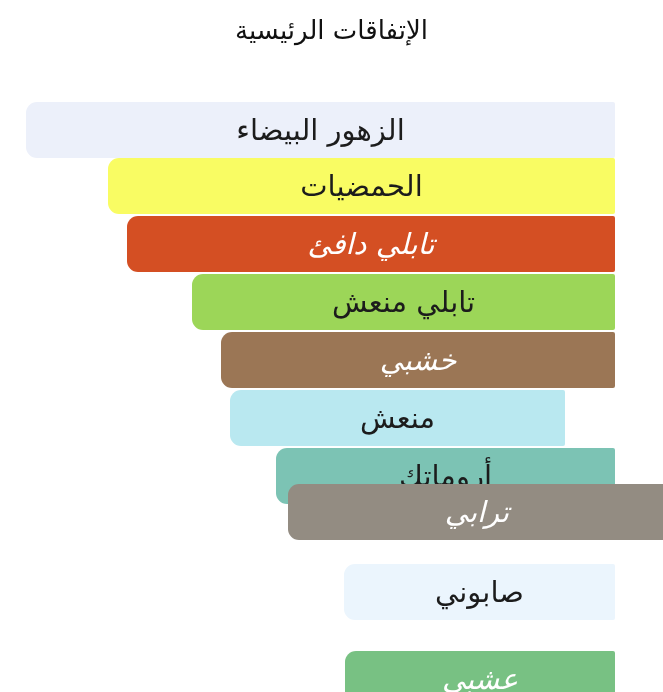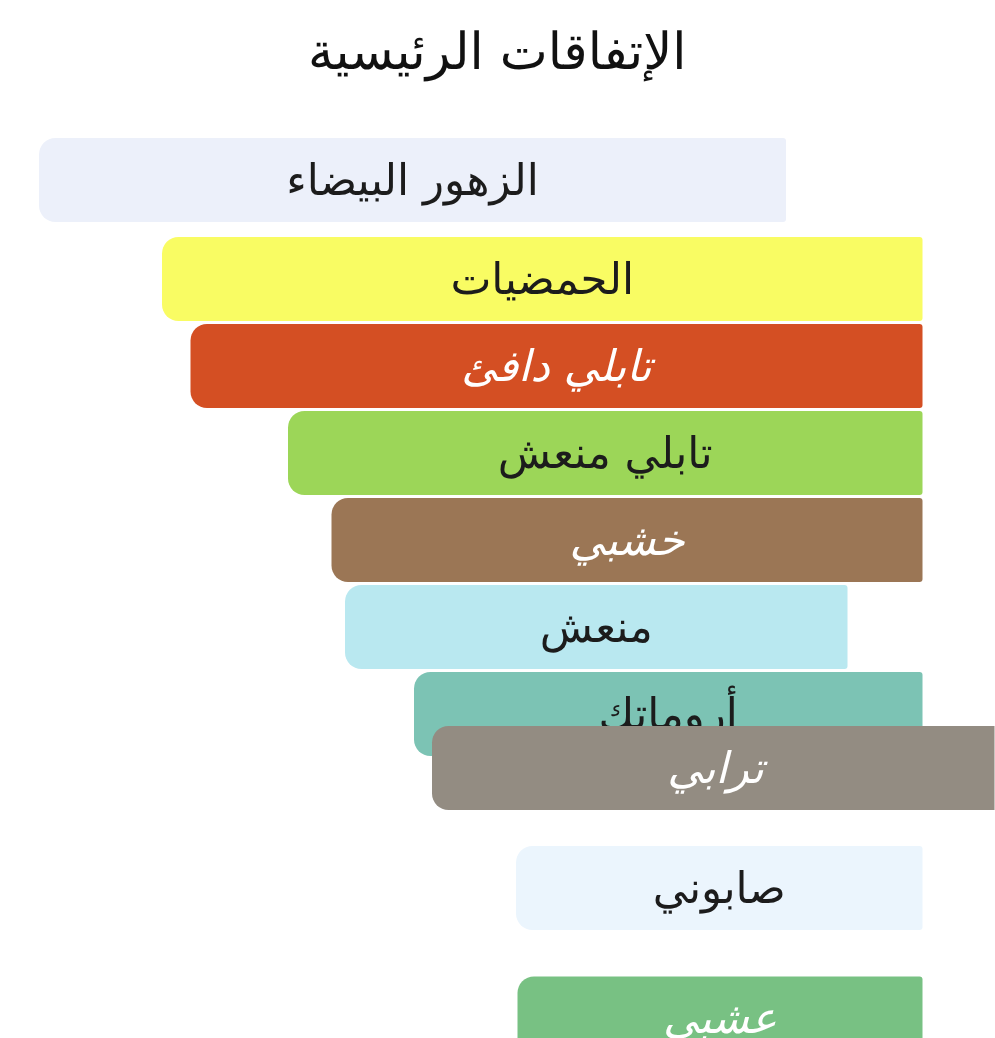--- a/index.html
+++ b/index.html
@@ -19,21 +19,21 @@
     width: 663px;
     height: 692px;
     background: #ffffff;
   }
   #chart-title {
     position: absolute;
     top: 14px;
     left: 0;
     width: 663px;
     text-align: center;
-    font-size: 34px;
+    font-size: 26px;
     line-height: 1.25;
     color: #111111;
     font-weight: 400;
     letter-spacing: 0px;
     direction: rtl;
     white-space: nowrap;
   }
   #bars-area {
     position: absolute;
     top: 0;
@@ -73,21 +73,21 @@
   .bar-label.light { color: #ffffff; font-style: italic; }
 </style>
 </head>
 <body>
 
 <div id="chart-root">
 
   <div id="chart-title">الإتفاقات الرئيسية</div>
 
   <div id="bars-area">
-      <div class="bar-row" style="top: 92px; left: 26px; width: 498px;">
+      <div class="bar-row" style="top: 102px; left: 26px; width: 589px;">
         <div class="bar-shape" style="background: rgb(236, 240, 250);"></div>
         <div class="bar-label dark">الزهور البيضاء</div>
       </div>
       <div class="bar-row" style="top: 158px; left: 108px; width: 507px;">
         <div class="bar-shape" style="background: rgb(249, 252, 99);"></div>
         <div class="bar-label dark">الحمضيات</div>
       </div>
       <div class="bar-row" style="top: 216px; left: 127px; width: 488px;">
         <div class="bar-shape" style="background: rgb(212, 79, 35);"></div>
         <div class="bar-label light">تابلي دافئ</div>

